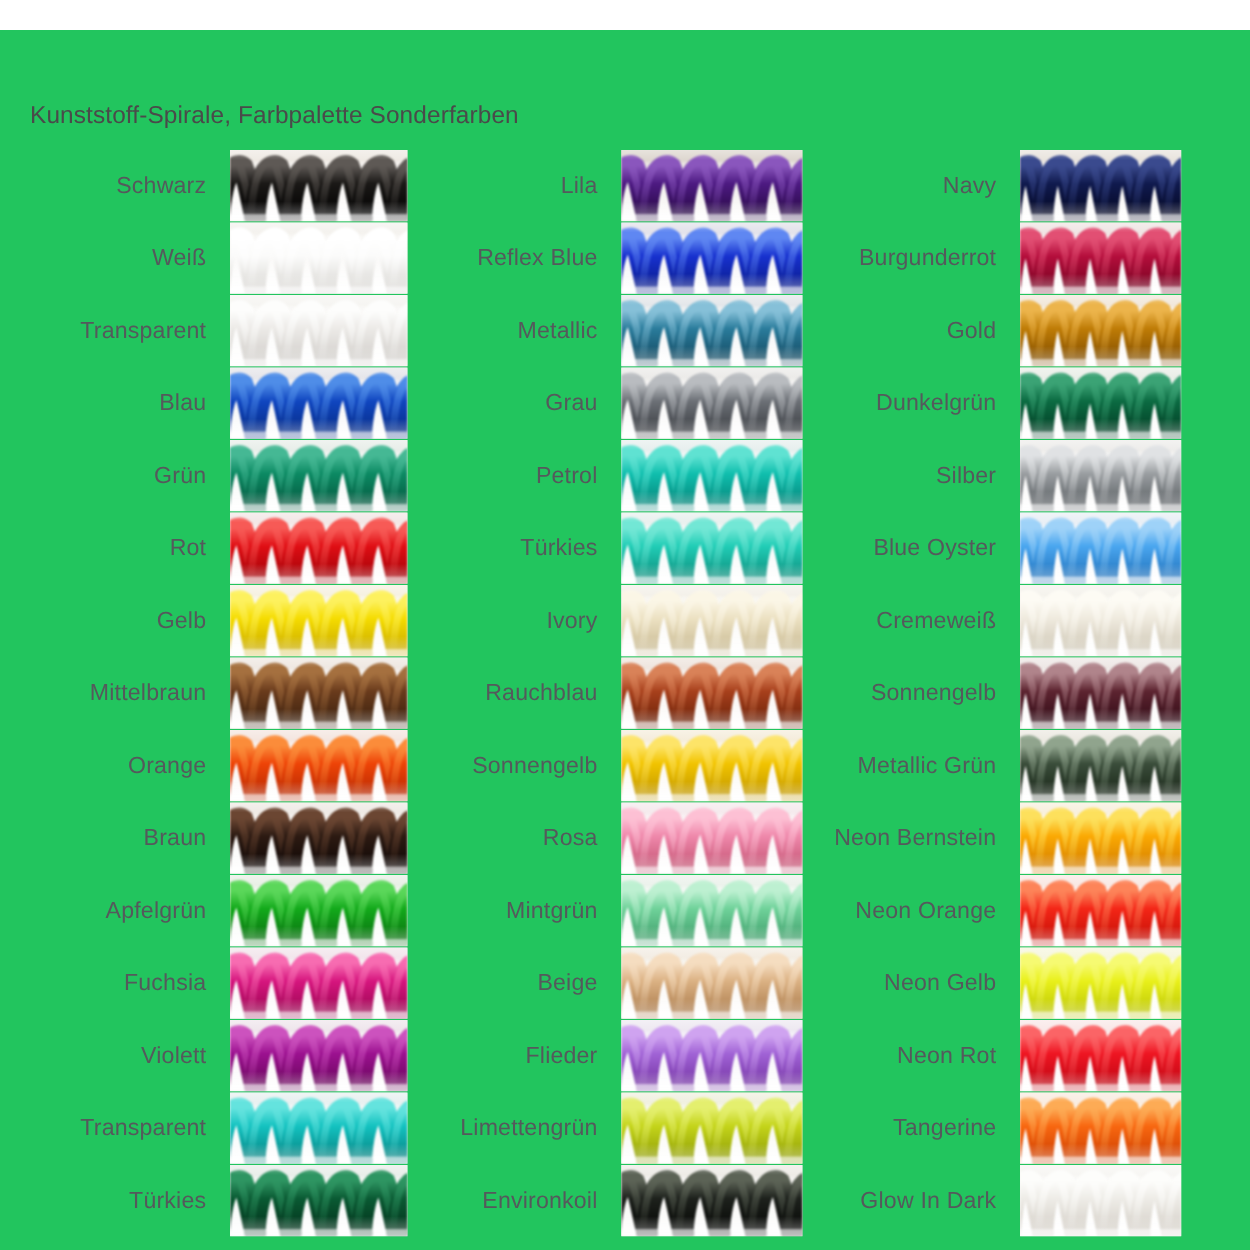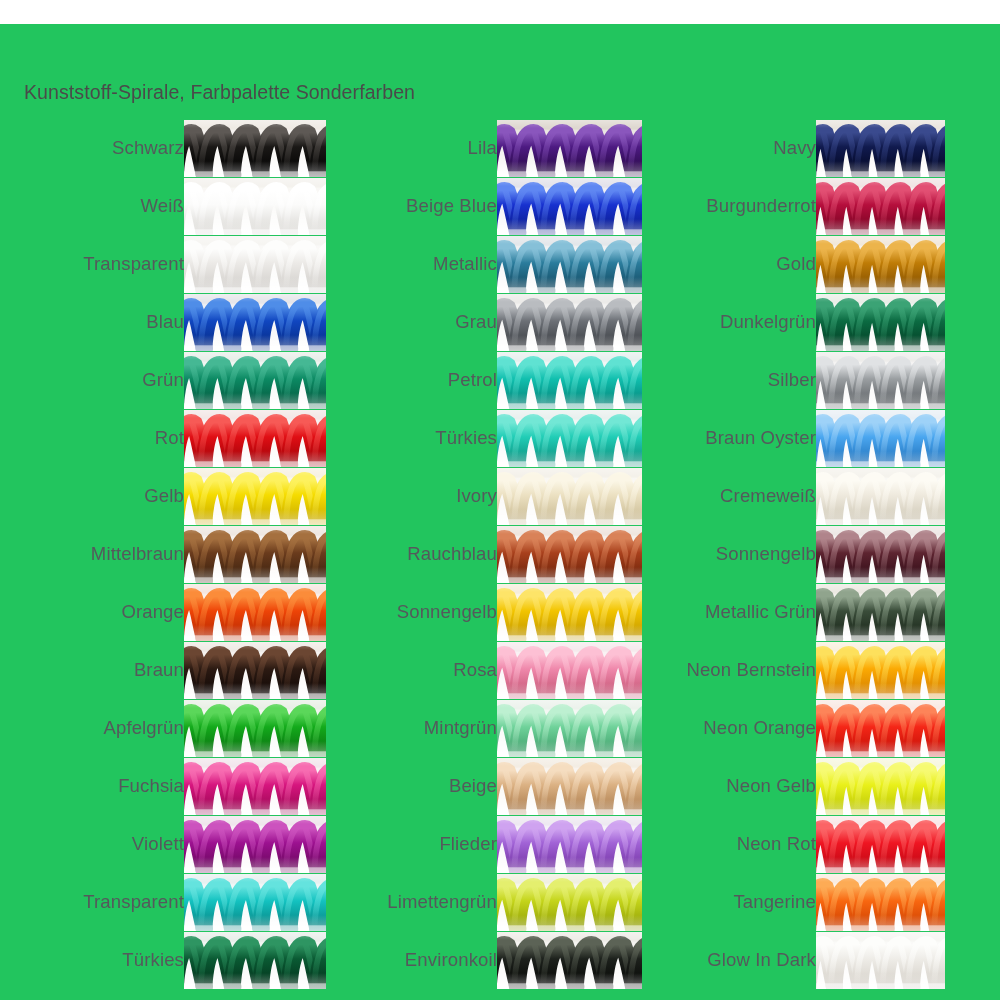--- a/index.html
+++ b/index.html
@@ -47,20 +47,21 @@
     display: flex;
     align-items: center;
     justify-content: flex-end;
   }
   .row-label {
     font-size: 18.5px;
     font-weight: 300;
     color: #55595c;
     letter-spacing: 0.15px;
     white-space: nowrap;
+    padding-right: 19px;
     text-align: left;
     line-height: 1;
   }
   .swatch {
     position: relative;
     height: 57px;
     flex: 0 0 auto;
     overflow: hidden;
     background: #f2efec;
   }
@@ -770,21 +771,21 @@
                 <path d="M 136.3 53.58 C 139.20000000000002 12.540000000000001 151.38000000000002 10.260000000000002 155.44 13.680000000000001 C 160.08 25.080000000000002 162.98000000000002 45.029999999999994 165.88000000000002 54.72" fill="none" stroke="url(#g15tube)" stroke-width="17.099999999999998" stroke-linecap="round"></path>
                 <path d="M 136.3 53.58 C 139.20000000000002 12.540000000000001 151.38000000000002 10.260000000000002 155.44 13.680000000000001 C 160.08 25.080000000000002 162.98000000000002 45.029999999999994 165.88000000000002 54.72" fill="none" stroke="url(#g15hi)" stroke-width="5.814" stroke-linecap="round" transform="translate(-2.907,-3.42)" opacity="0.85"></path>
               </g>
               <rect x="0" y="51.300000000000004" width="145" height="5.7" fill="#ffffff" opacity="0.55"></rect>
             </svg>
           </div>
           <div class="vignette"></div>
         </div>
       </div>
       <div class="row">
-        <div class="row-label">Beige Blue</div>
+        <div class="row-label">Reflex Blue</div>
         <div class="swatch" style="background: rgb(227, 226, 234);">
           <div class="blurwrap">
             <svg viewBox="0 0 145 57" preserveAspectRatio="none" xmlns="http://www.w3.org/2000/svg">
               <defs>
                 <linearGradient id="g16tube" x1="0" y1="0" x2="0" y2="1">
                   <stop offset="0%" stop-color="#5f87f2"></stop>
                   <stop offset="34%" stop-color="#1731cf"></stop>
                   <stop offset="100%" stop-color="#091a86"></stop>
                 </linearGradient>
                 <linearGradient id="g16hi" x1="0" y1="0" x2="0" y2="1">
@@ -1589,21 +1590,21 @@
                 <path d="M 121.26 53.58 C 123.84 12.540000000000001 134.67600000000002 10.260000000000002 138.288 13.680000000000001 C 142.416 25.080000000000002 144.996 45.029999999999994 147.57600000000002 54.72" fill="none" stroke="url(#g34tube)" stroke-width="17.099999999999998" stroke-linecap="round"></path>
                 <path d="M 121.26 53.58 C 123.84 12.540000000000001 134.67600000000002 10.260000000000002 138.288 13.680000000000001 C 142.416 25.080000000000002 144.996 45.029999999999994 147.57600000000002 54.72" fill="none" stroke="url(#g34hi)" stroke-width="5.814" stroke-linecap="round" transform="translate(-2.907,-3.42)" opacity="0.85"></path>
               </g>
               <rect x="0" y="51.300000000000004" width="129" height="5.7" fill="#ffffff" opacity="0.55"></rect>
             </svg>
           </div>
           <div class="vignette"></div>
         </div>
       </div>
       <div class="row">
-        <div class="row-label">Braun Oyster</div>
+        <div class="row-label">Blue Oyster</div>
         <div class="swatch" style="background: rgb(233, 239, 245);">
           <div class="blurwrap">
             <svg viewBox="0 0 129 57" preserveAspectRatio="none" xmlns="http://www.w3.org/2000/svg">
               <defs>
                 <linearGradient id="g35tube" x1="0" y1="0" x2="0" y2="1">
                   <stop offset="0%" stop-color="#9ed2f8"></stop>
                   <stop offset="34%" stop-color="#4aa6ef"></stop>
                   <stop offset="100%" stop-color="#1f6fb8"></stop>
                 </linearGradient>
                 <linearGradient id="g35hi" x1="0" y1="0" x2="0" y2="1">

